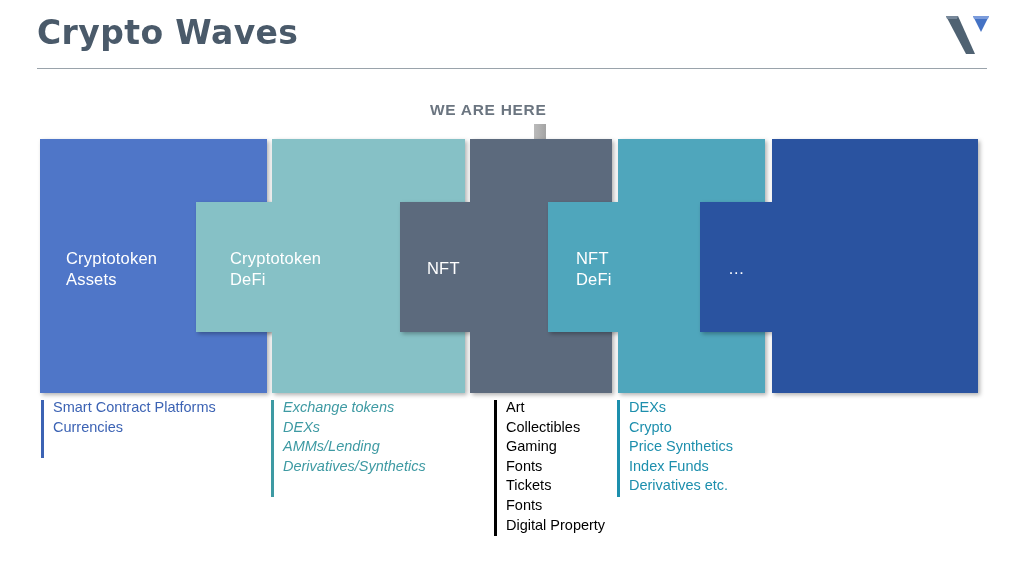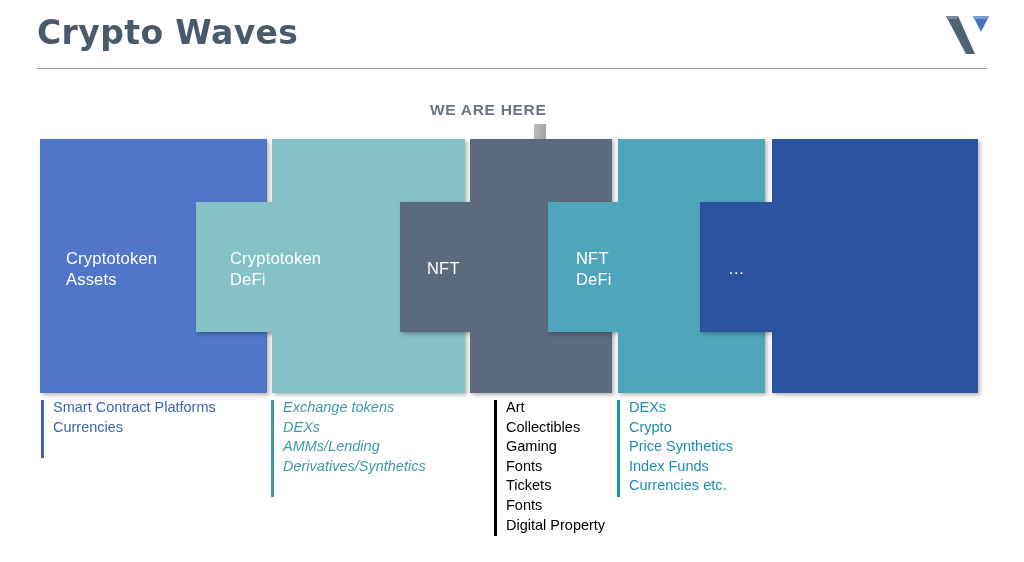--- a/index.html
+++ b/index.html
@@ -203,15 +203,15 @@
   </ul>
 </div>
 
 <div class="bullet-col" style="left:617px; color:#1D8FAD;">
   <div class="rule" style="height:97px;"></div>
   <ul>
     <li>DEXs</li>
     <li>Crypto</li>
     <li>Price Synthetics</li>
     <li>Index Funds</li>
-    <li>Currencies etc.</li>
+    <li>Derivatives etc.</li>
   </ul>
 </div>
 
 </body></html>

